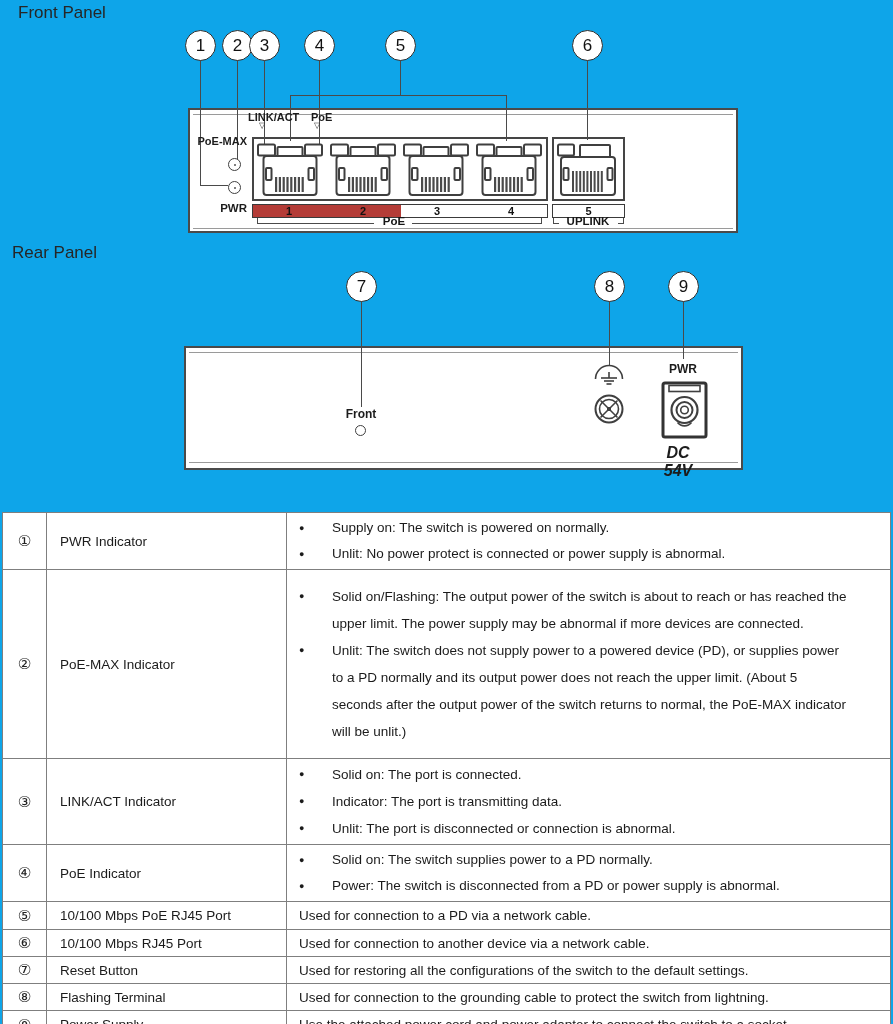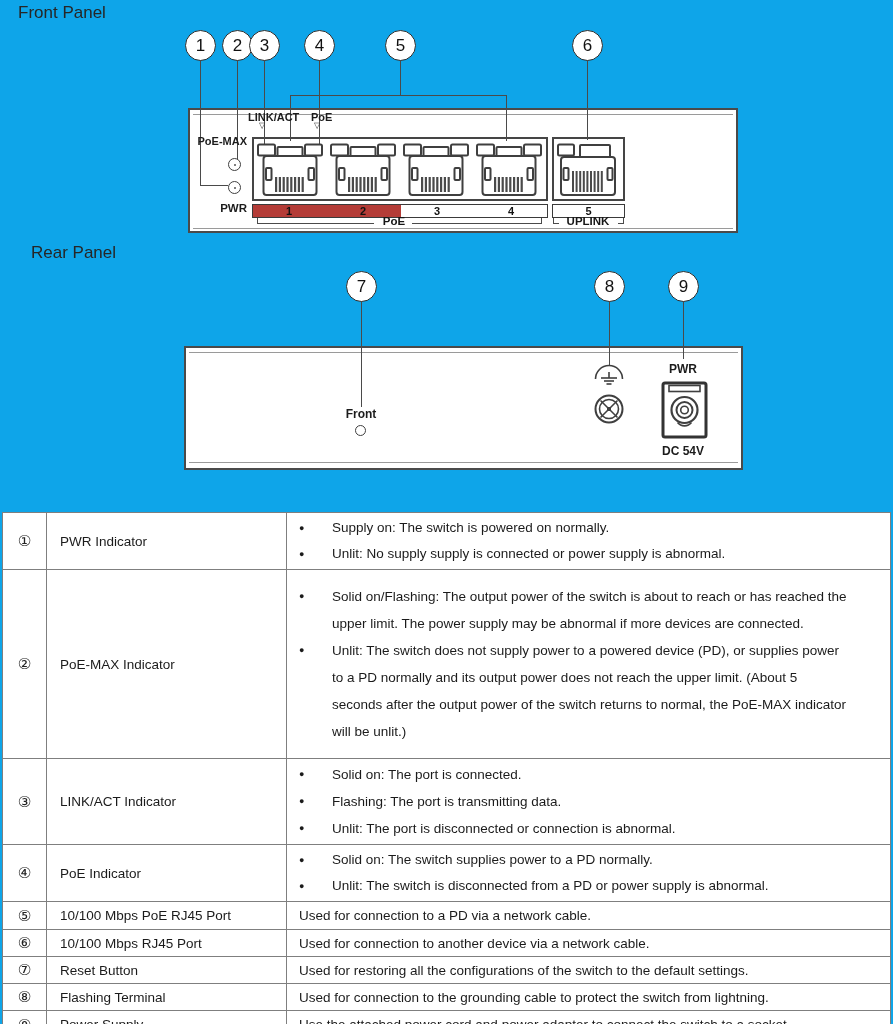--- a/index.html
+++ b/index.html
@@ -163,21 +163,21 @@
   <div class="hline" style="left:257px;top:222.6px;width:117px;"></div>
   <span class="bracket-label" style="left:376px;top:215px;width:36px;">PoE</span>
   <div class="hline" style="left:412px;top:222.6px;width:130px;"></div>
   <div class="vline" style="left:541px;top:218px;height:5px;"></div>
   <div class="vline" style="left:553px;top:218px;height:5px;"></div>
   <div class="hline" style="left:553px;top:222.6px;width:6px;"></div>
   <span class="bracket-label" style="left:556px;top:215px;width:64px;">UPLINK</span>
   <div class="hline" style="left:618px;top:222.6px;width:6px;"></div>
   <div class="vline" style="left:623px;top:218px;height:5px;"></div>
 
-  <div class="sec-title" style="left:31px;top:243px;">Rear Panel</div>
+  <div class="sec-title" style="left:12px;top:243px;">Rear Panel</div>
 
   <div class="callout" style="left:346px;top:271px;">7</div>
   <div class="callout" style="left:594px;top:271px;">8</div>
   <div class="callout" style="left:668px;top:271px;">9</div>
 
   <div class="vline" style="left:361px;top:301px;height:106px;"></div>
   <div class="vline" style="left:609px;top:301px;height:65px;"></div>
   <div class="vline" style="left:683px;top:301px;height:58px;"></div>
 
   <div class="panel" style="left:184px;top:346px;width:559px;height:124px;"></div>
@@ -204,35 +204,35 @@
 
   <svg class="portsvg" style="left:661px;top:381px;" width="47" height="58" viewBox="0 0 47 58">
     <rect x="2" y="2" width="43" height="54" rx="2" fill="#fff" stroke="#333" stroke-width="3"></rect>
     <rect class="lnthin" x="8" y="4.5" width="31" height="6"></rect>
     <circle class="lnthin" cx="23.5" cy="29" r="13" style="stroke-width:2.2"></circle>
     <circle class="lnthin" cx="23.5" cy="29" r="8" style="stroke-width:2"></circle>
     <circle class="lnthin" cx="23.5" cy="29" r="3.8"></circle>
     <path class="lnthin" d="M16.5 41.5 A 9 9 0 0 0 30.5 41.5"></path>
   </svg>
 
-  <span class="plabel" style="left:652px;top:444px;width:52px;text-align:right;font-size:12px;">DC 54V</span>
+  <span class="plabel" style="left:652px;top:444px;width:52px;text-align:center;font-size:16px;font-style:italic;">DC 54V</span>
 
   <table class="legend">
     <tbody>
         <tr style="height:52px;">
       <td class="cnum">①</td>
       <td class="cname">PWR Indicator</td>
       <td class="cdesc">
         <div class="bitem">
               <span class="bdot">●</span>
               <span class="btxt">Supply on: The switch is powered on normally.</span>
             </div>
         <div class="bitem">
               <span class="bdot">●</span>
-              <span class="btxt">Unlit: No supply supply is connected or power supply is abnormal.</span>
+              <span class="btxt">Unlit: No power protect is connected or power supply is abnormal.</span>
             </div>
       </td>
     </tr>
     <tr style="height:189px;">
       <td class="cnum">②</td>
       <td class="cname">PoE-MAX Indicator</td>
       <td class="cdesc">
         <div class="bitem lh27">
               <span class="bdot">●</span>
               <span class="btxt">Solid on/Flashing: The output power of the switch is about to reach or has reached the upper limit. The power supply may be abnormal if more devices are connected.</span>
@@ -246,39 +246,39 @@
     <tr style="height:82px;">
       <td class="cnum">③</td>
       <td class="cname">LINK/ACT Indicator</td>
       <td class="cdesc">
         <div class="bitem lh27">
               <span class="bdot">●</span>
               <span class="btxt">Solid on: The port is connected.</span>
             </div>
         <div class="bitem lh27">
               <span class="bdot">●</span>
-              <span class="btxt">Flashing: The port is transmitting data.</span>
+              <span class="btxt">Indicator: The port is transmitting data.</span>
             </div>
         <div class="bitem lh27">
               <span class="bdot">●</span>
               <span class="btxt">Unlit: The port is disconnected or connection is abnormal.</span>
             </div>
       </td>
     </tr>
     <tr style="height:52px;">
       <td class="cnum">④</td>
       <td class="cname">PoE Indicator</td>
       <td class="cdesc">
         <div class="bitem">
               <span class="bdot">●</span>
               <span class="btxt">Solid on: The switch supplies power to a PD normally.</span>
             </div>
         <div class="bitem">
               <span class="bdot">●</span>
-              <span class="btxt">Unlit: The switch is disconnected from a PD or power supply is abnormal.</span>
+              <span class="btxt">Power: The switch is disconnected from a PD or power supply is abnormal.</span>
             </div>
       </td>
     </tr>
     <tr style="height:28px;">
       <td class="cnum">⑤</td>
       <td class="cname">10/100 Mbps PoE RJ45 Port</td>
       <td class="cdesc-plain">Used for connection to a PD via a network cable.</td>
     </tr>
     <tr style="height:27px;">
       <td class="cnum">⑥</td>

